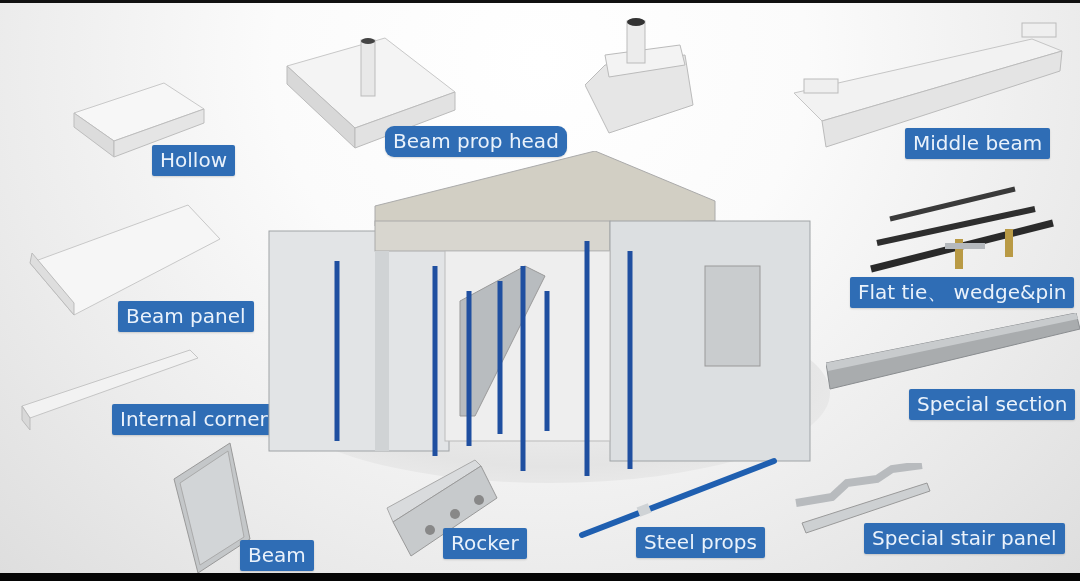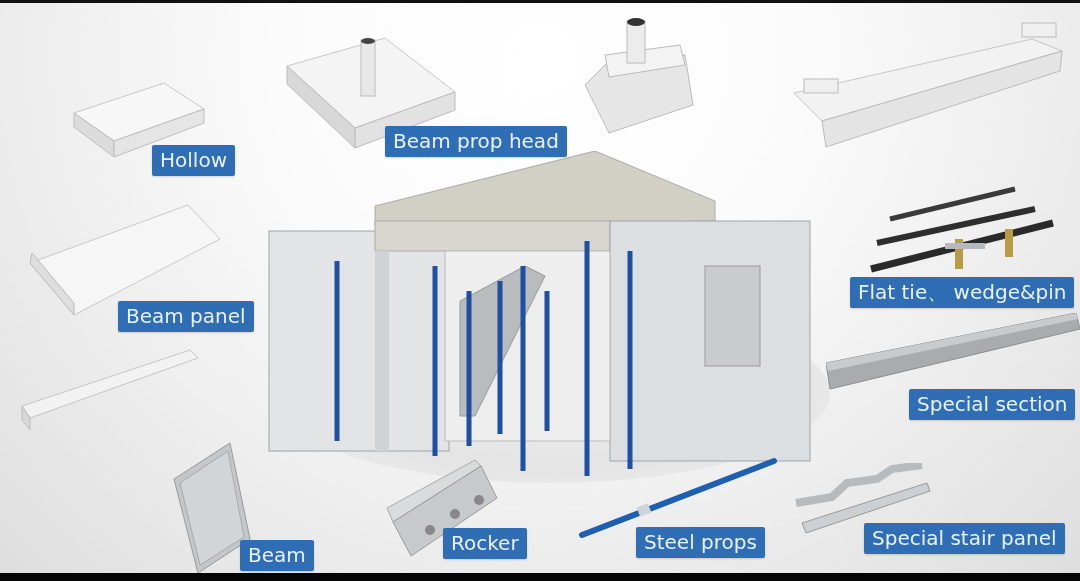--- a/index.html
+++ b/index.html
@@ -34,39 +34,40 @@
 
   <div class="item" style="left:285px;top:33px;">
     <svg width="172" height="118" viewBox="0 0 172 118">
       <polygon points="2,30 100,2 170,56 70,92" fill="#f4f4f4" stroke="#c8c8c8"></polygon>
       <polygon points="2,30 70,92 70,112 2,48" fill="#d8d8d8" stroke="#bbb"></polygon>
       <polygon points="70,92 170,56 170,74 70,112" fill="#e2e2e2" stroke="#bbb"></polygon>
       <rect x="76" y="4" width="14" height="56" fill="#e8e8e8" stroke="#bbb"></rect>
       <ellipse cx="83" cy="5" rx="7" ry="3" fill="#444"></ellipse>
     </svg>
   </div>
-  <div class="label" style="left:385px;top:123px;">Beam prop head</div>
+  <div class="label" style="left:385px;top:123px;border-radius:9px;">Beam prop head</div>
 
   <div class="item" style="left:585px;top:12px;">
     <svg width="110" height="120" viewBox="0 0 110 120">
       <polygon points="0,70 20,50 100,40 108,90 24,118" fill="#e6e6e6" stroke="#bbb"></polygon>
       <polygon points="20,40 95,30 100,50 24,62" fill="#f3f3f3" stroke="#bbb"></polygon>
       <rect x="42" y="6" width="18" height="42" fill="#ececec" stroke="#bbb"></rect>
       <ellipse cx="51" cy="7" rx="9" ry="4" fill="#333"></ellipse>
     </svg>
   </div>
 
   <div class="item" style="left:792px;top:18px;">
     <svg width="275" height="128" viewBox="0 0 275 128">
       <polygon points="2,72 240,18 270,30 30,100" fill="#f2f2f2" stroke="#c5c5c5"></polygon>
       <polygon points="30,100 270,30 268,50 34,126" fill="#e4e4e4" stroke="#bbb"></polygon>
       <rect x="230" y="2" width="34" height="14" fill="#efefef" stroke="#bbb"></rect>
       <rect x="12" y="58" width="34" height="14" fill="#efefef" stroke="#bbb"></rect>
     </svg>
   </div>
+  <div class="label" style="left:905px;top:125px;">Middle  beam</div>
 
   <div class="item" style="left:865px;top:178px;">
     <svg width="200" height="95" viewBox="0 0 200 95">
       <line x1="25" y1="38" x2="150" y2="8" stroke="#3a3a3a" stroke-width="5"></line>
       <line x1="12" y1="62" x2="170" y2="28" stroke="#2e2e2e" stroke-width="6"></line>
       <line x1="6" y1="88" x2="188" y2="42" stroke="#2a2a2a" stroke-width="7"></line>
       <rect x="90" y="58" width="8" height="30" fill="#b99a45"></rect>
       <rect x="140" y="48" width="8" height="28" fill="#b99a45"></rect>
       <rect x="80" y="62" width="40" height="6" fill="#b5b9bd"></rect>
     </svg>
@@ -88,20 +89,21 @@
     </svg>
   </div>
   <div class="label" style="left:909px;top:386px;">Special section</div>
 
   <div class="item" style="left:20px;top:345px;">
     <svg width="180" height="85" viewBox="0 0 180 85">
       <polygon points="2,58 170,2 178,10 10,70" fill="#f2f2f2" stroke="#c5c5c5"></polygon>
       <polygon points="2,58 10,70 10,82 2,72" fill="#d8d8d8" stroke="#bbb"></polygon>
     </svg>
   </div>
+  <div class="label" style="left:112px;top:401px;">Internal corner</div>
 
   <div class="item" style="left:265px;top:148px;">
     <svg width="550" height="325" viewBox="0 0 550 325">
       <polygon points="110,55 330,0 450,50 450,70 110,75" fill="#d2cfc4" stroke="#aaa"></polygon>
       <rect x="4" y="80" width="180" height="220" fill="#e2e4e6" stroke="#9fa3a6"></rect>
       <rect x="110" y="70" width="235" height="30" fill="#d8d6cf" stroke="#aaa"></rect>
       <rect x="345" y="70" width="200" height="240" fill="#dcdfe1" stroke="#9fa3a6"></rect>
       <rect x="440" y="115" width="55" height="100" fill="#c9ccce" stroke="#999"></rect>
       <rect x="180" y="100" width="165" height="190" fill="#eeeeee" stroke="#bbb"></rect>
       <polygon points="195,150 260,115 280,125 210,265 195,265" fill="#b8bcbf" stroke="#999"></polygon>

